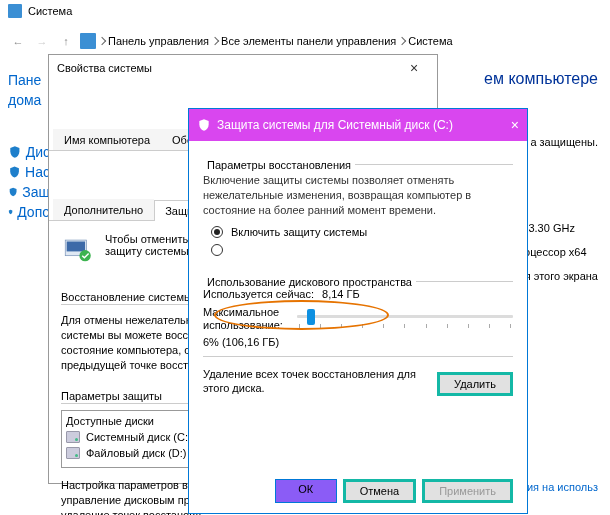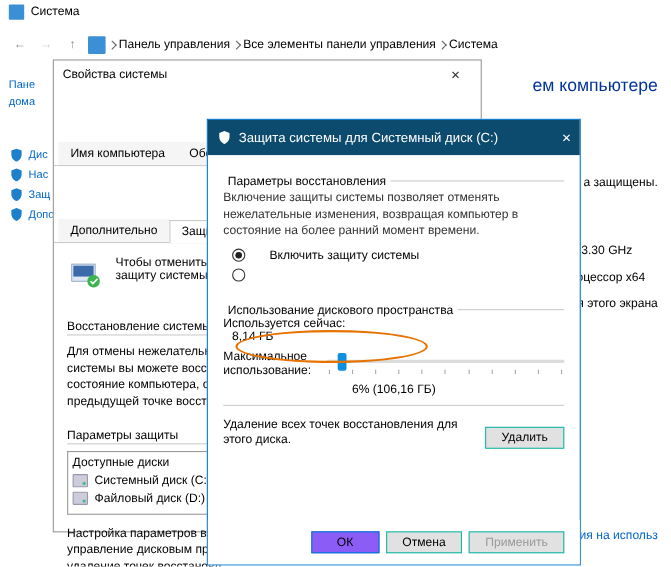--- a/index.html
+++ b/index.html
@@ -7,25 +7,25 @@
 
 
 .bg-window { position: absolute; top: 0; left: 0; width: 510px; height: 60px; border-bottom: 1px solid #ccc; }
 .bg-titlebar { height: 22px; display: flex; align-items: center; padding: 0 8px; gap: 6px; background: #fff; }
 .bg-navbar { height: 38px; display: flex; align-items: center; padding: 0 8px; gap: 4px; background: #fff; }
 .nav-arrow { width: 20px; height: 20px; display: flex; align-items: center; justify-content: center; color: #888; }
 .breadcrumb { display: flex; align-items: center; gap: 3px; font-size: 11px; }
 .chev { width: 6px; height: 6px; border-right: 1px solid #666; border-bottom: 1px solid #666; transform: rotate(-45deg); }
 .sq-icon { width: 14px; height: 14px; background: #3b8fd4; border-radius: 1px; }
 
-.bg-sidebar { position: absolute; left: 4px; top: 60px; width: 50px; padding: 8px 4px; font-size: 10px; }
+.bg-sidebar { position: absolute; left: 4px; top: 60px; width: 50px; padding: 8px 4px; font-size: 14px; }
 .bg-sidebar-item { color: #0066cc; margin: 4px 0; display: flex; align-items: center; gap: 4px; }
 
 .bg-main-text { position: absolute; right: 12px; top: 70px; color: #003399; font-size: 16px; }
-.bg-main-info { position: absolute; right: 12px; top: 160px; font-size: 11px; }
+.bg-main-info { position: absolute; right: 12px; top: 136px; font-size: 11px; }
 .bg-main-spec { position: absolute; right: 12px; top: 210px; font-size: 11px; }
 .bg-main-spec div { margin: 12px 0; }
 .bg-bottom-link { position: absolute; right: 12px; bottom: 22px; color: #0066cc; font-size: 11px; }
 
 
 .dialog1 { position: absolute; left: 48px; top: 54px; width: 390px; height: 430px; background: #fff; border: 1px solid #999; box-shadow: 0 0 0 0 rgba(0,0,0,0); }
 .d1-titlebar { height: 26px; display: flex; align-items: center; justify-content: space-between; padding: 0 8px; }
 .d1-title { font-size: 11px; }
 .d1-close { width: 30px; text-align: center; font-size: 14px; color: #333; }
 .d1-tabs { display: flex; padding: 0 4px; border-bottom: 1px solid #ccc; font-size: 11px; }
@@ -37,43 +37,43 @@
 .d1-section-title { margin: 8px 0; font-weight: normal; border-top: 1px solid #ddd; padding-top: 2px; display: inline-block; width: 100%; }
 .d1-section-title.no-line { border: none; }
 .d1-desc { margin: 8px 0; line-height: 1.35; }
 .d1-listbox { border: 1px solid #999; padding: 4px; margin: 6px 0 10px; height: 58px; }
 .d1-drive { display: flex; align-items: center; gap: 6px; padding: 2px 0; }
 .drive-ico { width: 14px; height: 12px; background: #ccd; border: 1px solid #99a; border-radius: 1px; position: relative; }
 .drive-ico::after { content:''; position:absolute; right:1px; bottom:1px; width:3px; height:3px; background:#4b8; border-radius:50%; }
 
 
 .dialog2 { position: absolute; left: 188px; top: 108px; width: 340px; height: 406px; background: #fff; border: 1px solid #0078d7; }
-.d2-titlebar { height: 26px; background: #0c4a6e; color: #fff; display: flex; align-items: center; padding: 16px 8px; gap: 6px; font-size: 12px; justify-content: space-between; }
+.d2-titlebar { height: 26px; background: #d946ef; color: #fff; display: flex; align-items: center; padding: 16px 8px; gap: 6px; font-size: 12px; justify-content: space-between; }
 .d2-titleleft { display: flex; align-items: center; gap: 6px; }
 .d2-close { width: 30px; text-align: right; font-size: 14px; }
 .d2-body { padding: 10px 14px; font-size: 11px; }
 .fieldset-label { display: inline-block; background: #fff; padding: 0 4px; font-size: 11px; margin-top: 8px; }
 .group-line { border-top: 1px solid #ccc; margin-top: -7px; }
 .d2-desc { line-height: 1.35; margin: 8px 0; color: #333; }
-.radio-row { display: flex; align-items: center; gap: 22px; margin: 6px 0 6px 8px; }
+.radio-row { display: flex; align-items: center; gap: 8px; margin: 6px 0 6px 8px; }
 .radio { width: 12px; height: 12px; border: 1px solid #333; border-radius: 50%; position: relative; }
 .radio.checked::after { content:''; position:absolute; top:2px; left:2px; width:6px; height:6px; background:#222; border-radius:50%; }
 .highlight-oval { position: absolute; border: 2px solid #e67300; border-radius: 50%/50%; width: 175px; height: 30px; left: 214px; top: 300px; pointer-events: none; }
-.usage-row { display: flex; justify-content: space-between; margin: 6px 0; font-size: 11px; flex-direction: column; }
+.usage-row { display: flex; justify-content: space-between; margin: 6px 0; font-size: 11px; }
 .slider-wrap { display: flex; align-items: center; gap: 8px; margin: 4px 0; }
 .slider-label { width: 86px; line-height: 1.2; }
 .slider-track { flex: 1; height: 20px; position: relative; }
 .slider-line { position: absolute; top: 6px; left: 0; right: 0; height: 3px; background: #dcdcdc; border-radius: 1px; }
 .slider-thumb { position: absolute; top: 0px; left: 10px; width: 8px; height: 16px; background: #0e90e1; border-radius: 2px; }
 .slider-ticks { position: absolute; bottom: 0; left: 0; right: 0; height: 5px; display: flex; justify-content: space-between; padding: 0 2px; }
 .slider-ticks span { width:1px; height:4px; background:#aaa; }
-.pct-row { text-align: center; margin: 2px 0 8px; font-size: 11px; }
+.pct-row { margin: 2px 0 8px; font-size: 11px; }
 .delete-row { display: flex; align-items: flex-end; border-top: 1px solid #ccc; padding-top: 10px; margin-top: 6px; }
 .delete-row .txt { flex: 1; line-height: 1.3; }
-.btn { border: 1px solid #14b8a6; background: #e1e1e1; padding: 3px 14px; font-size: 11px; min-width: 62px; text-align: center; }
+.btn { border: 3px solid #14b8a6; background: #e1e1e1; padding: 3px 14px; font-size: 11px; min-width: 62px; text-align: center; }
 .btn.default { border: 1px solid #0078d7; background: #8b5cf6; }
 .d2-buttons { display: flex; justify-content: flex-end; gap: 6px; padding: 10px 14px; position: absolute; bottom: 0; right: 0; left: 0; background: #fff; border-top: none; }
 .shield-svg { width: 14px; height: 14px; }
 
 </style>
 </head>
 <body>
 
 <div class="bg-window">
   <div class="bg-titlebar">

